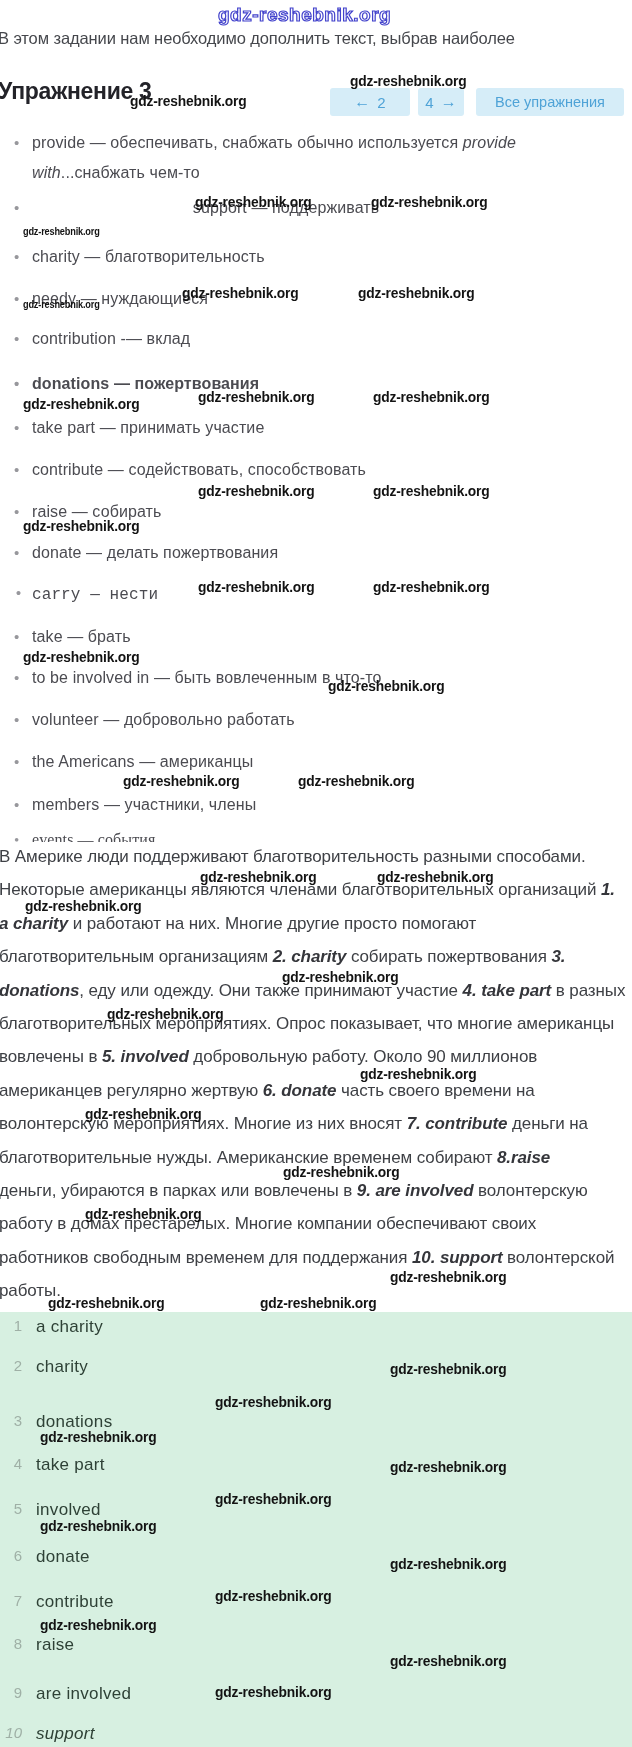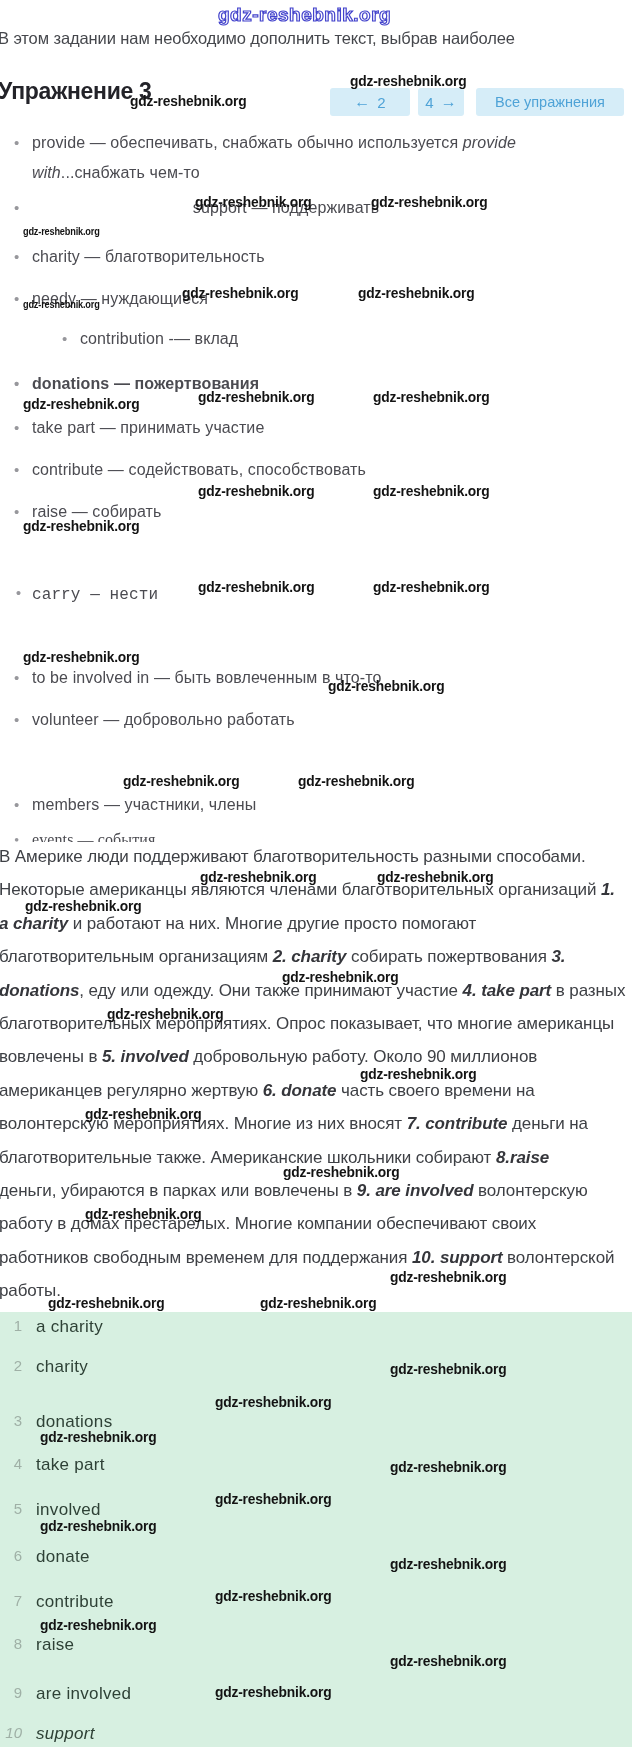--- a/index.html
+++ b/index.html
@@ -72,45 +72,48 @@
 
   <button class="btn" id="btn-all">
     <span>Все упражнения</span>
   </button>
 
   <div class="vocab">
       <div class="vitem" style="top: 10px;"><span>provide — обеспечивать, снабжать обычно используется </span><span class="it">provide with</span><span>...снабжать чем-то</span></div>
       <div class="vitem" style="top: 75px; text-align: center;"><span>support — поддерживать</span></div>
       <div class="vitem" style="top: 166px;"><span>needy — нуждающиеся</span></div>
       <div class="vitem" style="top: 124px;"><span>charity — благотворительность</span></div>
-      <div class="vitem" style="top: 206px; margin-left: 48px;"><span>contribution -— вклад</span></div>
+      <div class="vitem" style="top: 206px;"><span>contribution -— вклад</span></div>
       <div class="vitem" style="top: 251px; font-weight: bold;"><span>donations — пожертвования</span></div>
       <div class="vitem" style="top: 295px;"><span>take part — принимать участие</span></div>
       <div class="vitem" style="top: 337px;"><span>contribute — содействовать, способствовать</span></div>
       <div class="vitem" style="top: 379px;"><span>raise — собирать</span></div>
+      <div class="vitem" style="top: 420px;"><span>donate — делать пожертвования</span></div>
       <div class="vitem" style="top: 462px; font-family: Liberation Mono, monospace;"><span>carry — нести</span></div>
+      <div class="vitem" style="top: 504px;"><span>take — брать</span></div>
       <div class="vitem" style="top: 545px;"><span>to be involved in — быть вовлеченным в что-то</span></div>
       <div class="vitem" style="top: 587px;"><span>volunteer — добровольно работать</span></div>
+      <div class="vitem" style="top: 629px;"><span>the Americans — американцы</span></div>
       <div class="vitem" style="top: 672px;"><span>members — участники, члены</span></div>
       <div class="vitem" style="top: 707px; font-family: Liberation Serif, serif;"><span>events — события</span></div>
     </div>
 
   <div class="clip-overlay"></div>
 
   <div class="solution">
       <div class="sline"><span>В Америке люди поддерживают благотворительность разными способами.</span></div>
       <div class="sline"><span>Некоторые американцы являются членами благотворительных организаций </span><span class="bi">1.</span></div>
       <div class="sline"><span class="bi">a charity</span><span> и работают на них. Многие другие просто помогают</span></div>
       <div class="sline"><span>благотворительным организациям </span><span class="bi">2. charity</span><span> собирать пожертвования </span><span class="bi">3.</span></div>
       <div class="sline"><span class="bi">donations</span><span>, еду или одежду. Они также принимают участие </span><span class="bi">4. take part</span><span> в разных</span></div>
       <div class="sline"><span>благотворительных мероприятиях. Опрос показывает, что многие американцы</span></div>
       <div class="sline"><span>вовлечены в </span><span class="bi">5. involved</span><span> добровольную работу. Около 90 миллионов</span></div>
       <div class="sline"><span>американцев регулярно жертвую </span><span class="bi">6. donate</span><span> часть своего времени на</span></div>
       <div class="sline"><span>волонтерскую мероприятиях. Многие из них вносят </span><span class="bi">7. contribute</span><span> деньги на</span></div>
-      <div class="sline"><span>благотворительные также. Американские школьники собирают </span><span class="bi">8.raise</span></div>
+      <div class="sline"><span>благотворительные нужды. Американские временем собирают </span><span class="bi">8.raise</span></div>
       <div class="sline"><span>деньги, убираются в парках или вовлечены в </span><span class="bi">9. are involved</span><span> волонтерскую</span></div>
       <div class="sline"><span>работу в домах престарелых. Многие компании обеспечивают своих</span></div>
       <div class="sline"><span>работников свободным временем для поддержания </span><span class="bi">10. support</span><span> волонтерской</span></div>
       <div class="sline"><span>работы.</span></div>
     </div>
 
   <div class="answers">
       <div class="arow" style="top: 5px;">
         <span class="anum">1</span>
         <span class="aval">a charity</span>

